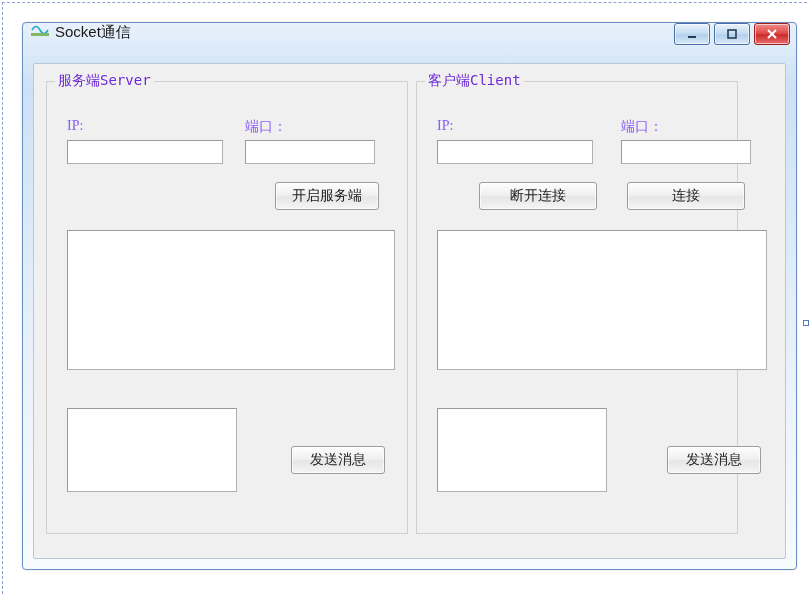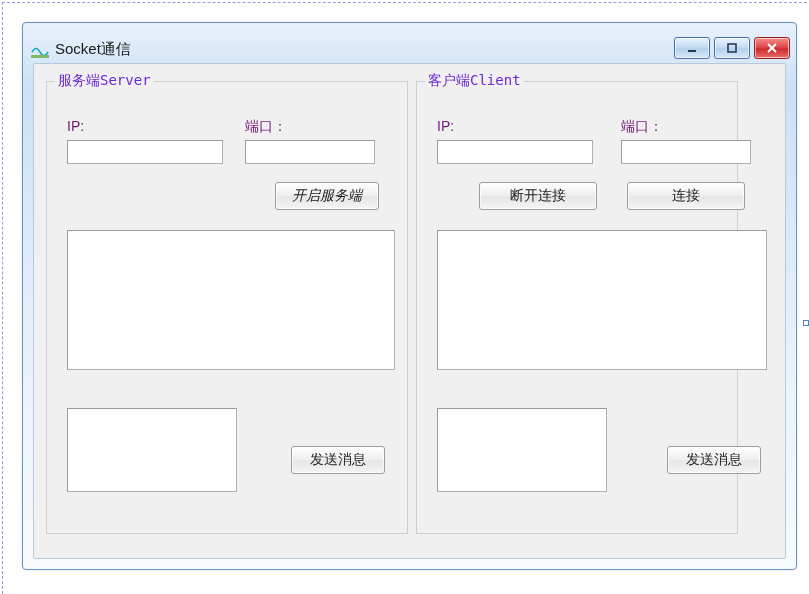--- a/index.html
+++ b/index.html
@@ -52,21 +52,21 @@
     width: 775px;
     height: 548px;
     background: linear-gradient(#e8f1fb, #d5e6f7 8%, #cde1f5 12%, #e8f1fb 60%, #f7fbfe);
     border: 1px solid #6a8fc5;
     border-radius: 4px;
     box-shadow: 0 0 2px rgba(0,0,0,0.15);
   }
   .titlebar {
     height: 36px;
     display: flex;
-    align-items: flex-end;
+    align-items: flex-start;
     padding: 0 6px 0 8px;
     position: relative;
   }
   .app-icon {
     width: 18px; height: 14px;
     margin-right: 6px;
     position: relative;
   }
   .app-icon svg { display:block; }
   .title-text {
@@ -116,23 +116,23 @@
     font-size: 14px;
     color: #6d28d9;
     padding: 0 3px;
     margin-left: 8px;
   }
   .gb-server { left: 12px; top: 8px; width: 362px; height: 462px; }
   .gb-client { left: 382px; top: 8px; width: 322px; height: 462px; }
 
   .lbl {
     position: absolute;
-    font-family: Liberation Sans, sans-serif;
+    font-family: Liberation Serif, serif;
     font-size: 14px;
-    color: #701a75;
+    color: #8b5cf6;
   }
   .txt {
     position: absolute;
     background: #fff;
     border: 1px solid #b0b0b0;
     border-top-color: #9a9a9a;
     border-left-color: #9a9a9a;
     font-size: 13px;
     padding: 2px 4px;
   }
@@ -158,21 +158,21 @@
     resize: none;
     font-size: 13px;
     padding: 2px 4px;
   }
 
   
   .s-ip-lbl   { left: 20px;  top: 28px; }
   .s-port-lbl { left: 198px; top: 28px; }
   .s-ip-inp   { left: 20px;  top: 50px; width: 156px; height: 24px; }
   .s-port-inp { left: 198px; top: 50px; width: 130px; height: 24px; }
-  .s-start-btn{ left: 228px; top: 92px; width: 104px; height: 28px; font-style: italic; }
+  .s-start-btn{ left: 228px; top: 92px; width: 104px; height: 28px; }
   .s-log      { left: 20px;  top: 140px; width: 328px; height: 140px; }
   .s-send-inp { left: 20px;  top: 318px; width: 170px; height: 84px; }
   .s-send-btn { left: 244px; top: 356px; width: 94px; height: 28px; }
 
   
   .c-ip-lbl   { left: 20px;  top: 28px; }
   .c-port-lbl { left: 204px; top: 28px; }
   .c-ip-inp   { left: 20px;  top: 50px; width: 156px; height: 24px; }
   .c-port-inp { left: 204px; top: 50px; width: 130px; height: 24px; }
   .c-disc-btn { left: 62px;  top: 92px; width: 118px; height: 28px; }

